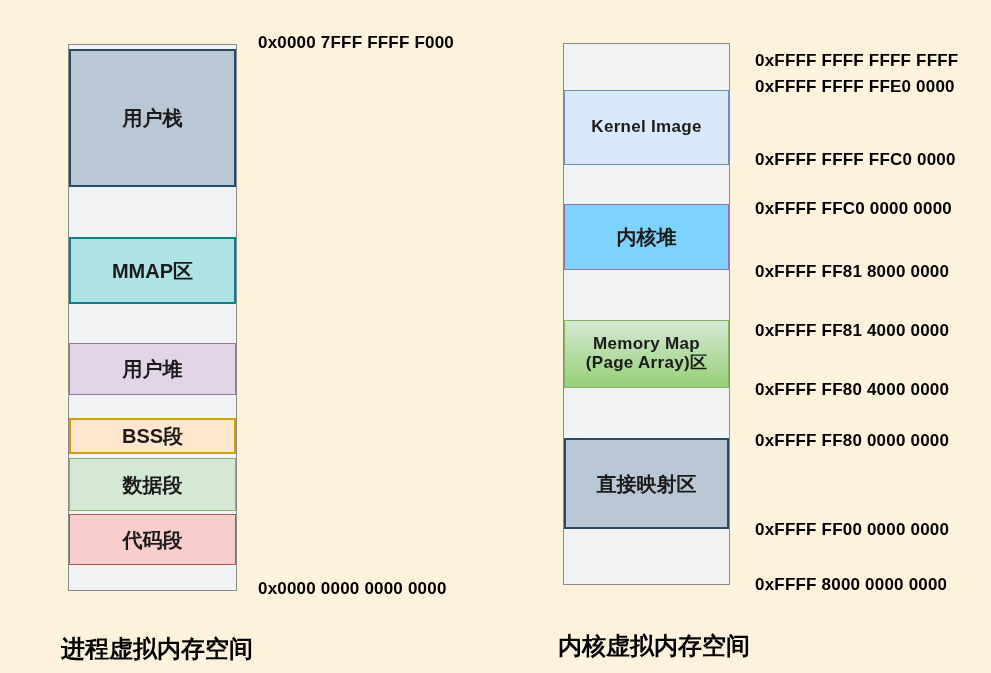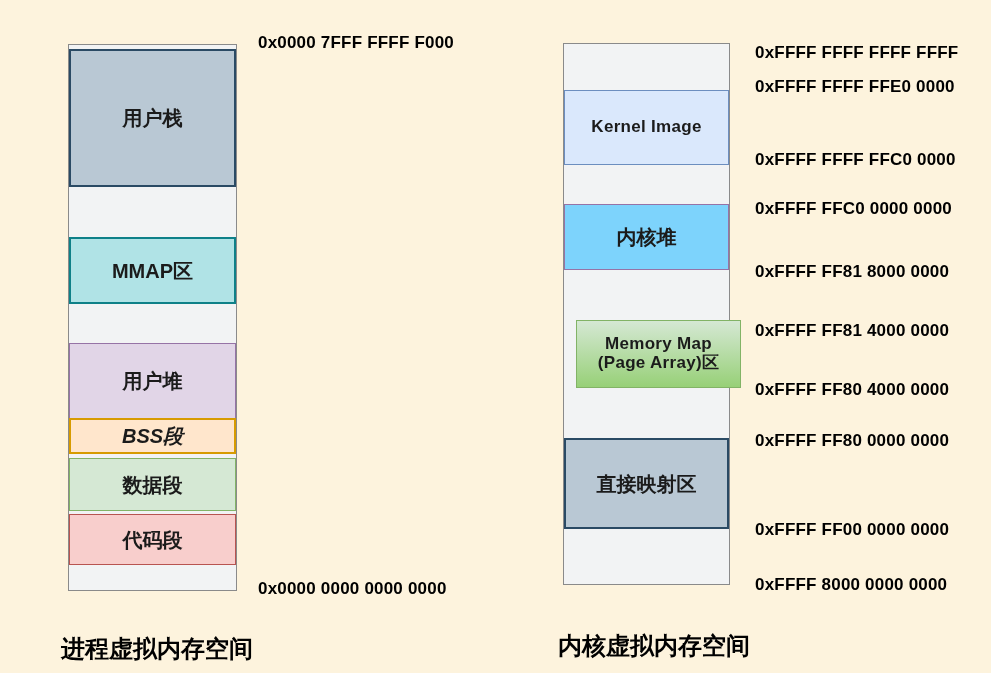--- a/index.html
+++ b/index.html
@@ -52,39 +52,39 @@
   #title-1 { left: 558px; top: 633px; }
 </style>
 </head>
 <body>
 
 <div class="canvas">
 
   <div class="mem-column" id="column-0" style="left: 68px; top: 44px; width: 169px; height: 547px;">
       <div class="mem-segment" style="top: 4px; height: 138px; border: 2px solid rgb(42, 74, 100); background: rgb(185, 200, 212);">用户栈</div>
       <div class="mem-segment" style="top: 192px; height: 67px; border: 2px solid rgb(14, 128, 136); background: rgb(176, 227, 230);">MMAP区</div>
-      <div class="mem-segment" style="top: 298px; height: 76px; border: 1px solid rgb(150, 115, 166); background: rgb(225, 213, 231);">用户堆</div>
-      <div class="mem-segment" style="top: 373px; height: 36px; border: 2px solid rgb(215, 155, 0); background: rgb(255, 230, 204); font-style: italic;">BSS段</div>
+      <div class="mem-segment" style="top: 298px; height: 52px; border: 1px solid rgb(150, 115, 166); background: rgb(225, 213, 231);">用户堆</div>
+      <div class="mem-segment" style="top: 373px; height: 36px; border: 2px solid rgb(215, 155, 0); background: rgb(255, 230, 204);">BSS段</div>
       <div class="mem-segment" style="top: 413px; height: 53px; border: 1px solid rgb(130, 179, 102); background: rgb(213, 232, 212);">数据段</div>
       <div class="mem-segment" style="top: 469px; height: 51px; border: 1px solid rgb(184, 84, 80); background: rgb(248, 206, 204);">代码段</div>
     </div>
   <div class="mem-column" id="column-1" style="left: 563px; top: 43px; width: 167px; height: 542px;">
       <div class="mem-segment latin" style="top: 46px; height: 75px; border: 1px solid rgb(108, 142, 191); background: rgb(218, 232, 252);">Kernel Image</div>
       <div class="mem-segment" style="top: 160px; height: 66px; border: 1px solid rgb(150, 115, 166); background: #7dd3fc;">内核堆</div>
-      <div class="mem-segment latin" style="top: 276px; height: 68px; border: 1px solid rgb(130, 179, 102); background: linear-gradient(rgb(213, 232, 212), rgb(151, 208, 119)); margin-left: 12px;">Memory Map
+      <div class="mem-segment latin" style="top: 276px; height: 68px; border: 1px solid rgb(130, 179, 102); background: linear-gradient(rgb(213, 232, 212), rgb(151, 208, 119));">Memory Map
 (Page Array)区</div>
       <div class="mem-segment" style="top: 394px; height: 91px; border: 2px solid rgb(42, 74, 100); background: rgb(185, 200, 212);">直接映射区</div>
     </div>
 
   <div class="col-title" id="title-0">进程虚拟内存空间</div>
   <div class="col-title" id="title-1">内核虚拟内存空间</div>
 
 <div class="addr-label" style="left: 258px; top: 42px;">0x0000 7FFF FFFF F000</div>
     <div class="addr-label" style="left: 258px; top: 588px;">0x0000 0000 0000 0000</div>
-    <div class="addr-label" style="left: 755px; top: 52px;">0xFFFF FFFF FFFF FFFF</div>
+    <div class="addr-label" style="left: 755px; top: 60px;">0xFFFF FFFF FFFF FFFF</div>
     <div class="addr-label" style="left: 755px; top: 86px;">0xFFFF FFFF FFE0 0000</div>
     <div class="addr-label" style="left: 755px; top: 159px;">0xFFFF FFFF FFC0 0000</div>
     <div class="addr-label" style="left: 755px; top: 208px;">0xFFFF FFC0 0000 0000</div>
     <div class="addr-label" style="left: 755px; top: 271px;">0xFFFF FF81 8000 0000</div>
     <div class="addr-label" style="left: 755px; top: 330px;">0xFFFF FF81 4000 0000</div>
     <div class="addr-label" style="left: 755px; top: 389px;">0xFFFF FF80 4000 0000</div>
     <div class="addr-label" style="left: 755px; top: 440px; text-align: center;">0xFFFF FF80 0000 0000</div>
     <div class="addr-label" style="left: 755px; top: 529px;">0xFFFF FF00 0000 0000</div>
     <div class="addr-label" style="left: 755px; top: 584px;">0xFFFF 8000 0000 0000</div>
   </div>

